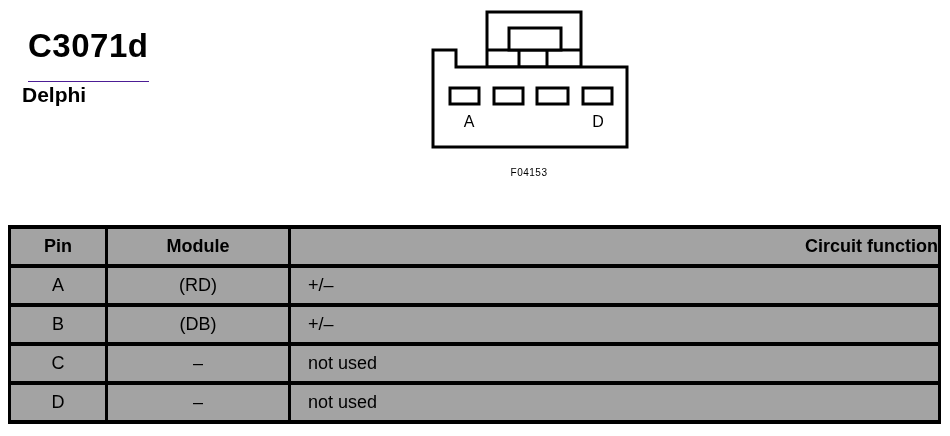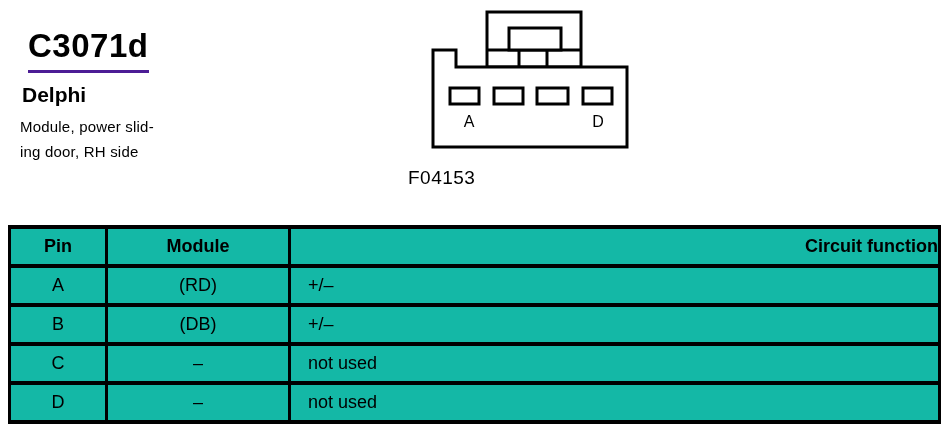--- a/index.html
+++ b/index.html
@@ -8,49 +8,49 @@
     background:#ffffff; color:#000000;
     font-family:"Liberation Sans", sans-serif;
     overflow:hidden;
   }
   .page { position:relative; width:950px; height:436px; background:#ffffff; }
 
   
   .connector-id {
     position:absolute; left:28px; top:5px;
     font-size:33px; font-weight:bold; letter-spacing:0.5px;
-    border-bottom:3px solid #4c1d95; padding:0 1px 5px 0;
+    border-bottom:1px solid #4c1d95; padding:0 1px 16px 0;
     display:inline-block;
   }
   .manufacturer {
     position:absolute; left:22px; top:66px;
     font-size:21px; font-weight:bold;
   }
   .description {
     position:absolute; left:20px; top:114px;
     font-size:15px; line-height:25px; letter-spacing:0.2px;
   }
 
   
   .connector-figure { position:absolute; left:430px; top:8px; width:202px; height:147px; }
   .connector-figure svg { display:block; }
   .figure-caption {
-    position:absolute; left:408px; top:167px; width:202px;
-    font-size:19px; letter-spacing:0.5px;
+    position:absolute; left:428px; top:167px; width:202px;
+    text-align:center; font-size:10px; letter-spacing:0.5px;
   }
   .pin-letter {
     font-family:"Liberation Sans", sans-serif;
     font-size:16px; fill:#000;
   }
 
   
   .pinout-table {
     position:absolute; left:8px; top:225px;
     border-collapse:collapse; table-layout:fixed;
-    background:#14b8a6;
+    background:#a3a3a3;
   }
   .pinout-table th, .pinout-table td {
     border:3px solid #000;
     border-top-width:4px; border-bottom-width:4px;
     height:35px; vertical-align:middle;
     font-size:18px; text-align:center;
     padding:0; overflow:hidden;
   }
   .pinout-table th { font-weight:bold; }
   .pinout-table .col-pin { width:94px; }
@@ -60,24 +60,20 @@
 </style>
 </head>
 <body>
 
 <div class="page">
 
   <h1 class="connector-id">C3071d</h1>
 
   <h2 class="manufacturer">Delphi</h2>
 
-  <div class="description">
-    <div>Module, power slid-</div>
-    <div>ing door, RH side</div>
-  </div>
 
   <div class="connector-figure">
     <svg width="202" height="147" viewBox="0 0 202 147">
 
       <rect x="57" y="4" width="94" height="55" fill="#ffffff" stroke="#000000" stroke-width="3"></rect>
       <line x1="57" y1="42" x2="151" y2="42" stroke="#000000" stroke-width="3"></line>
       <rect x="79" y="20" width="52" height="22" fill="#ffffff" stroke="#000000" stroke-width="3"></rect>
 
       <polygon points="3,42 26,42 26,59 197,59 197,139 3,139" fill="#ffffff" stroke="#000000" stroke-width="3" stroke-linejoin="miter"></polygon>
 

